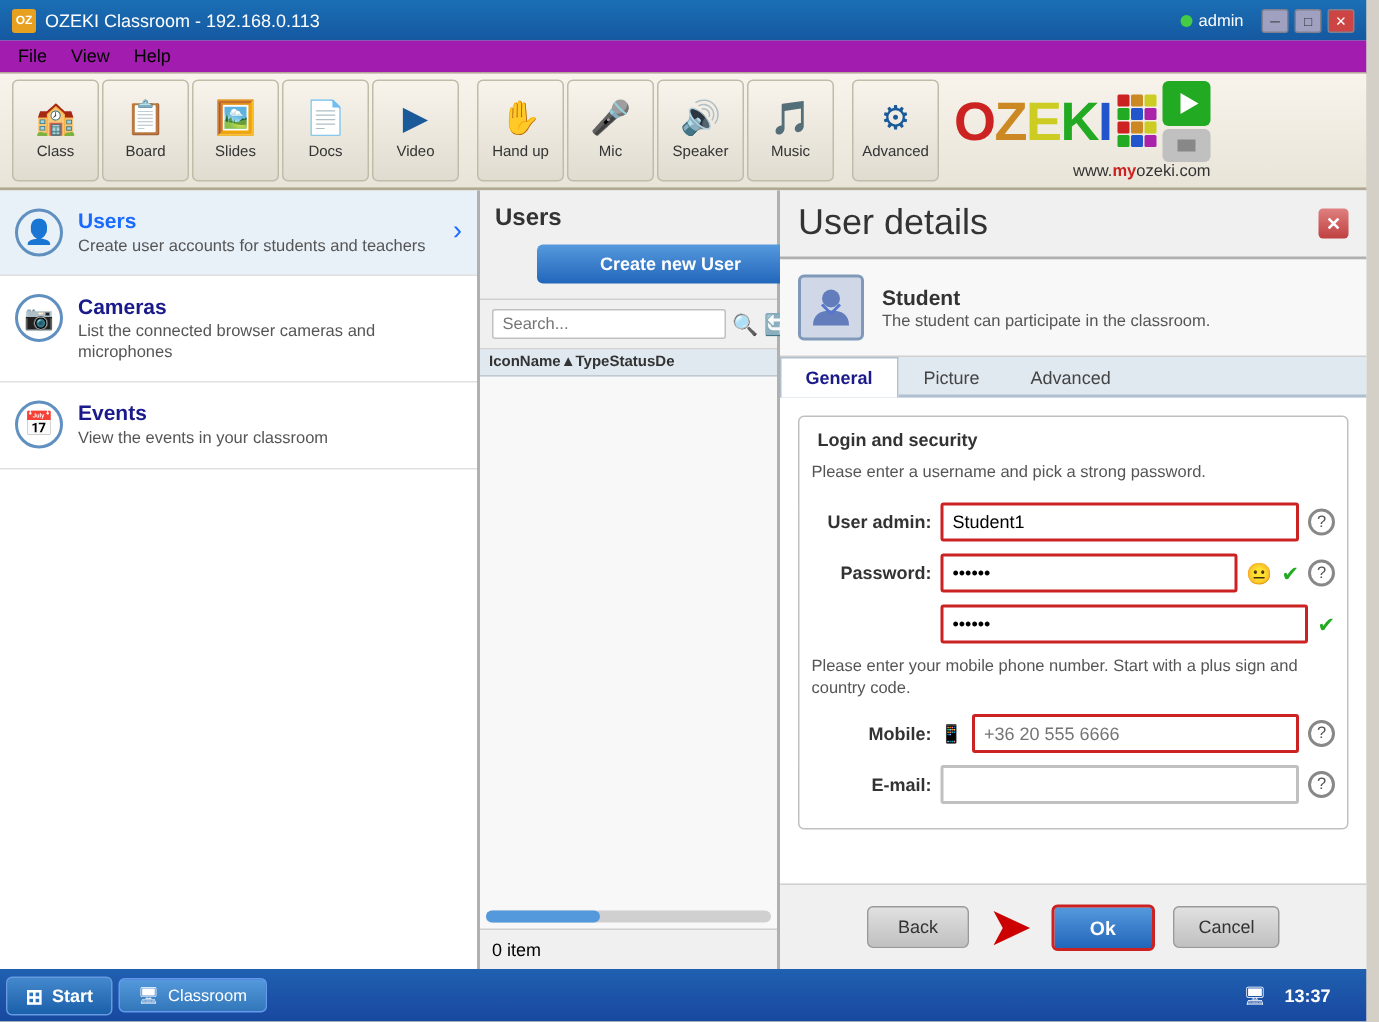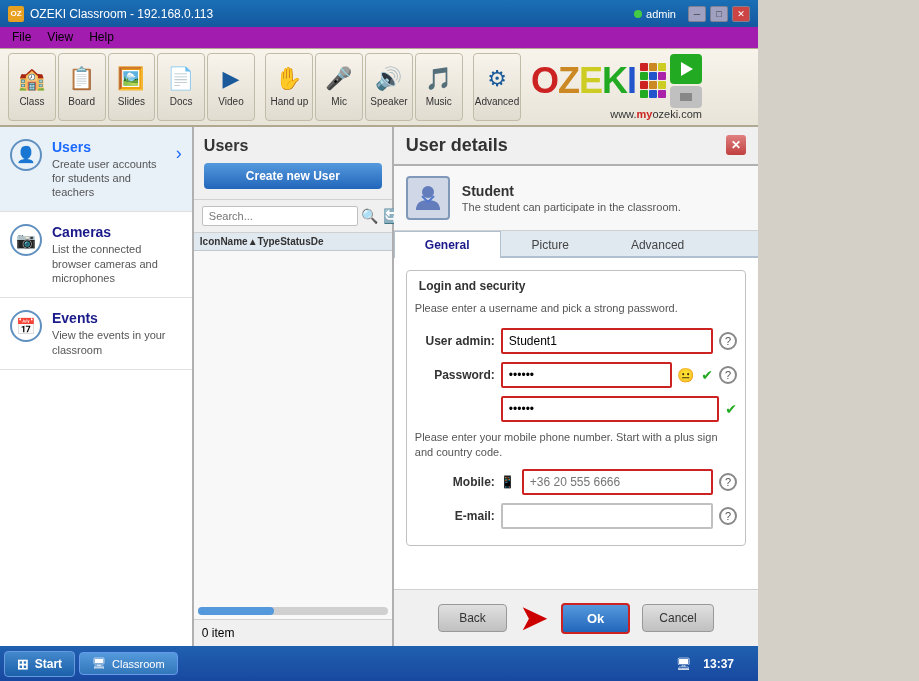--- a/index.html
+++ b/index.html
@@ -129,20 +129,21 @@
     .create-user-btn {
       background: linear-gradient(to bottom, #5599dd, #2266bb);
       color: white;
       border: none;
       padding: 6px 14px;
       border-radius: 4px;
       cursor: pointer;
       font-size: 12px;
       font-weight: bold;
       width: 100%;
+      margin-left: 28px;
     }
     .search-bar {
       display: flex;
       align-items: center;
       padding: 6px 8px;
       gap: 4px;
       background: #f0f0f0;
       border-bottom: 1px solid #d0d0d0;
     }
     .search-input {
@@ -192,21 +193,21 @@
       flex-direction: column;
     }
     .user-details-header {
       display: flex;
       align-items: center;
       justify-content: space-between;
       padding: 8px 12px;
       background: #f0f0f0;
       border-bottom: 2px solid #b0b0b0;
     }
-    .user-details-title { font-size: 18px; font-weight: bold; color: #333; }
+    .user-details-title { font-size: 24px; font-weight: normal; color: #333; }
     .close-dialog-btn {
       width: 20px; height: 20px;
       background: linear-gradient(to bottom, #e08080, #c04040);
       color: white;
       border: none;
       border-radius: 3px;
       cursor: pointer;
       display: flex; align-items: center; justify-content: center;
       font-weight: bold;
       font-size: 12px;
@@ -231,21 +232,21 @@
     .student-name { font-size: 14px; font-weight: bold; color: #333; }
     .student-desc { font-size: 11px; color: #555; margin-top: 2px; }
 
     
     .tabs {
       display: flex;
       background: #e0e8f0;
       border-bottom: 2px solid #b0c0d0;
     }
     .tab {
-      padding: 6px 30px;
+      padding: 6px 16px;
       cursor: pointer;
       font-size: 12px;
       color: #444;
       border: 1px solid transparent;
       border-bottom: none;
       margin-bottom: -2px;
     }
     .tab.active {
       background: white;
       border-color: #b0c0d0;
@@ -415,21 +416,21 @@
       font-size: 12px;
       font-weight: bold;
       color: #333;
       margin-bottom: 8px;
       padding: 0 4px;
     }
   </style>
 </head>
 <body>
 
-<div style="width:758px; height:681px; overflow:hidden; display:flex; flex-direction:column;">
+<div style="width:911px; height:681px; overflow:hidden; display:flex; flex-direction:column;">
 
   <div class="title-bar">
     <div class="title-bar-icon">
       <span style="color:white; font-weight:900; font-size:8px;">OZ</span>
     </div>
     <span class="title-bar-text">OZEKI Classroom - 192.168.0.113</span>
     <div class="title-bar-status">
       <div class="status-dot"></div>
       <span>admin</span>
     </div>

